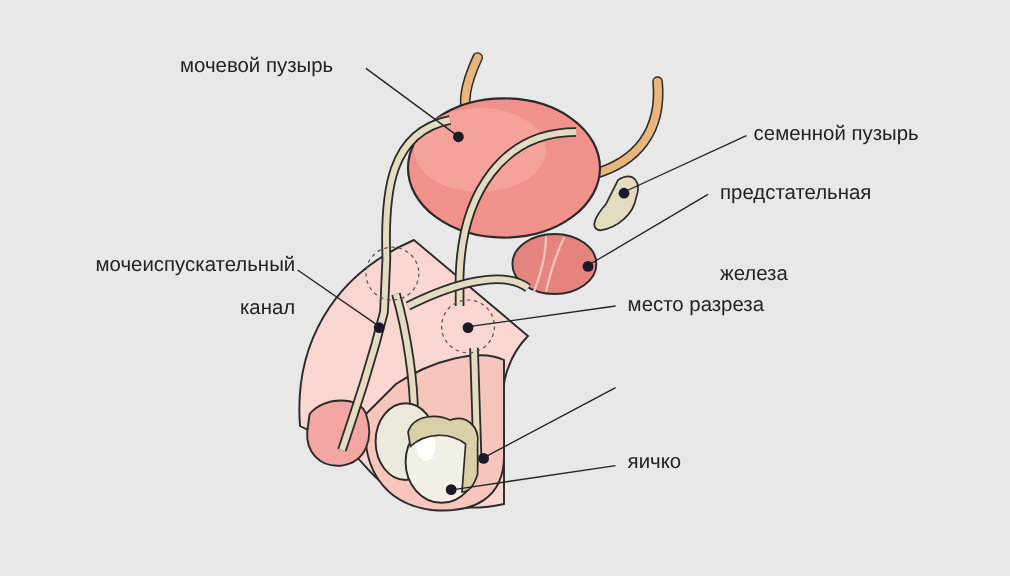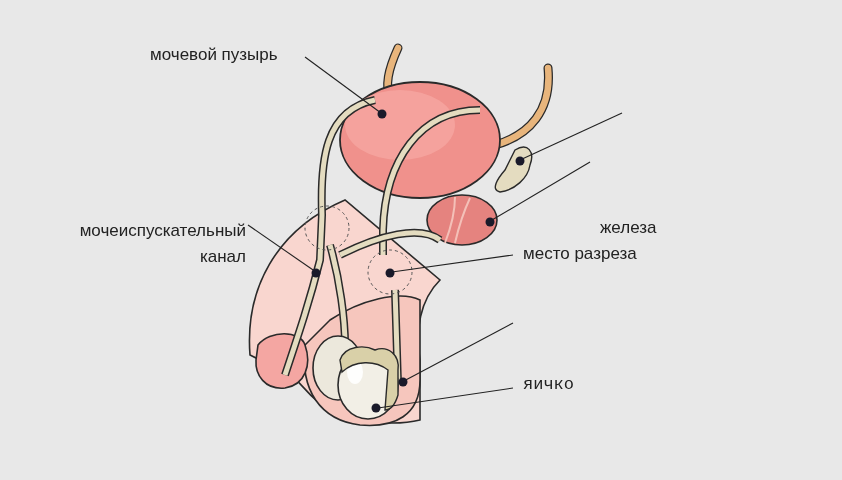--- a/index.html
+++ b/index.html
@@ -89,18 +89,20 @@
       <circle cx="520" cy="161" r="4.5"></circle>
       <circle cx="490" cy="222" r="4.5"></circle>
       <circle cx="316" cy="273" r="4.5"></circle>
       <circle cx="390" cy="273" r="4.5"></circle>
       <circle cx="403" cy="382" r="4.5"></circle>
       <circle cx="376" cy="408" r="4.5"></circle>
     </g>
   </svg>
 
   <div class="label" style="left:150px; top:44px;">мочевой пузырь</div>
+  <div class="label" style="left:628px; top:101px;">семенной пузырь</div>
+  <div class="label" style="left:600px; top:150px;">предстательная</div>
   <div class="label" style="left:600px; top:173px;margin-top:44px;">железа</div>
-  <div class="label right" style="right:596px; top:220px;margin-left:20px;">мочеиспускательный</div>
+  <div class="label right" style="right:596px; top:210px;margin-left:20px;">мочеиспускательный</div>
   <div class="label right" style="right:596px; top:246px;">канал</div>
   <div class="label" style="left:523px; top:243px;">место разреза</div>
-  <div class="label" style="left:523px; top:374px;font-family:Liberation Mono, monospace;">яичко</div>
+  <div class="label" style="left:523px; top:374px;">яичко</div>
 </div>
 
 </body></html>

